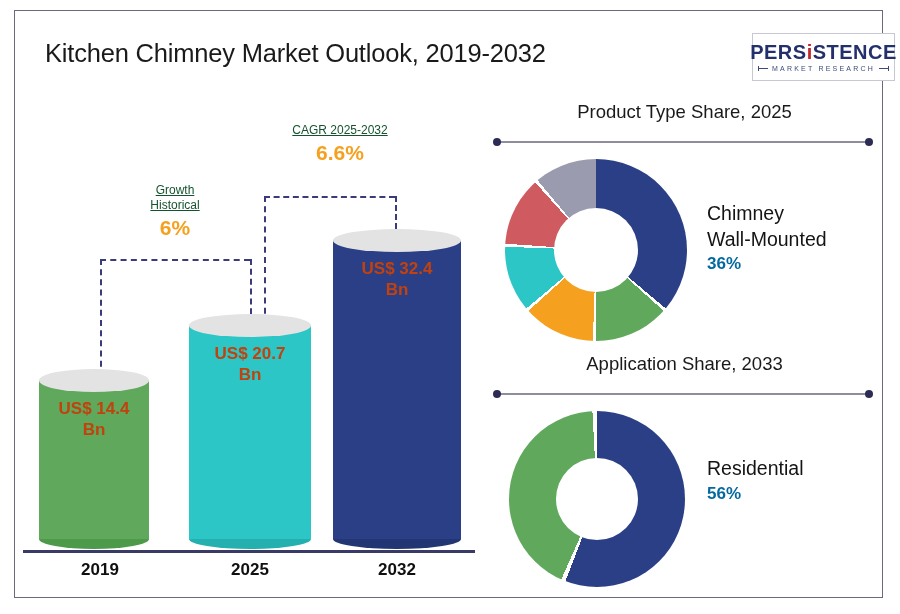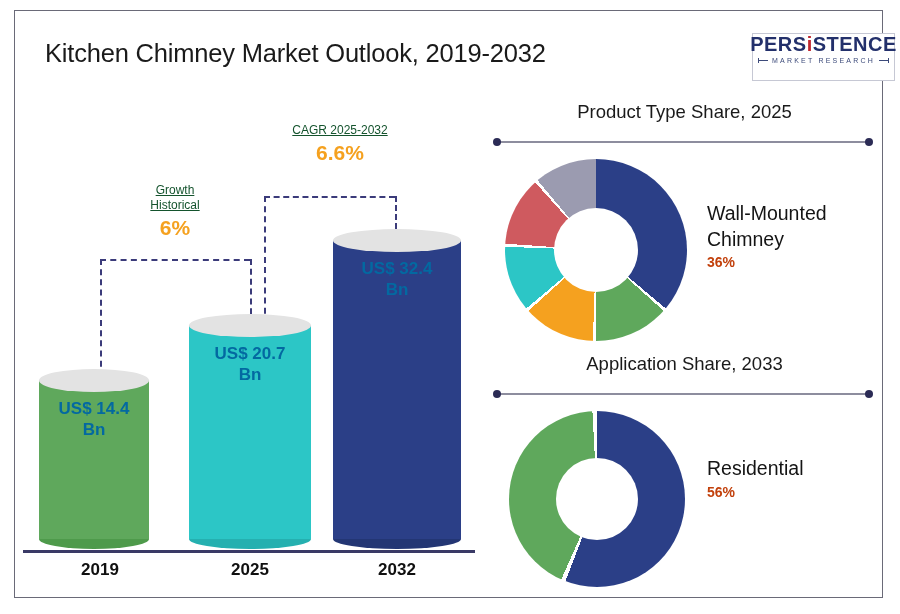--- a/index.html
+++ b/index.html
@@ -20,21 +20,21 @@
   #title{
     position:absolute;left:30px;top:28px;
     font-size:25.5px;color:#1a1a1a;letter-spacing:-0.2px;
     white-space:nowrap;
   }
   #logo{
     position:absolute;left:737px;top:22px;
     width:143px;height:48px;
     border:1px solid #c6c8d4;
     background:#fff;box-sizing:border-box;
-    display:flex;flex-direction:column;align-items:center;
+    display:flex;flex-direction:column;align-items:center;justify-content:center;
   }
   #logo-word{
     font-size:20px;font-weight:bold;color:#23306b;
     letter-spacing:0.5px;line-height:1;
   }
   #logo-word .dot-i{color:#c0262e;}
   #logo-sub-wrap{display:flex;align-items:center;gap:4px;margin-top:3px;}
   #logo-sub{
     font-size:7px;color:#3c4a7a;letter-spacing:2.2px;line-height:1;
   }
@@ -51,21 +51,21 @@
   }
   .cyl .cap{
     position:absolute;left:0;right:0;top:0;height:23px;
     background:#e3e3e3;border-radius:50%;
   }
   .cyl .bottom{
     position:absolute;left:0;right:0;bottom:-10px;height:20px;border-radius:50%;
   }
   .bar-label{
     position:absolute;left:0;right:0;top:30px;
-    text-align:center;color:#0369a1;font-weight:bold;
+    text-align:center;color:#c2410c;font-weight:bold;
     font-size:17px;line-height:1.22;
   }
   .year{
     position:absolute;text-align:center;
     font-size:17px;font-weight:bold;color:#101010;
   }
   #baseline{
     position:absolute;left:8px;top:539px;width:452px;height:3px;
     background:#3a3a66;
   }
@@ -93,21 +93,21 @@
   }
   .rule:before{left:-2px;}
   .rule:after{right:-2px;}
 
   .donut{position:absolute;border-radius:50%;}
   .donut .hole{
     position:absolute;border-radius:50%;background:#ffffff;
   }
   .legend{position:absolute;}
   .legend .name{font-size:19.5px;color:#141414;line-height:1.32;}
-  .legend .pct{font-size:14px;font-weight:bold;color:#c2410c;margin-top:2px;}
+  .legend .pct{font-size:17px;font-weight:bold;color:#0369a1;margin-top:2px;}
 </style>
 </head>
 <body>
 
 <div id="frame">
 
   <div id="title">Kitchen Chimney Market Outlook, 2019-2032</div>
 
   <div id="logo">
     <div id="logo-word"><span>PERS</span><span class="dot-i">i</span><span>STENCE</span></div>
@@ -194,22 +194,22 @@
                   #ffffff 228deg 230deg,
                   #2cc6c6 230deg 272deg,
                   #ffffff 272deg 274deg,
                   #cf5a5f 274deg 318deg,
                   #ffffff 318deg 320deg,
                   #9b9bb0 320deg 360deg);">
       <div class="hole" style="left:49px;top:49px;width:84px;height:84px;"></div>
     </div>
 
     <div class="legend" style="left:222px;top:190px;width:175px;">
+      <div class="name">Chimney</div>
       <div class="name">Wall-Mounted</div>
-      <div class="name">Chimney</div>
       <div class="pct">36%</div>
     </div>
 
     <div class="sec-head" style="top:342px;">Application Share, 2033</div>
     <div class="rule" style="left:10px;top:382px;width:376px;"></div>
 
     <div class="donut" style="left:24px;top:400px;width:176px;height:176px;
                 background:conic-gradient(
                   #2b3f87 0deg 201deg,
                   #ffffff 201deg 204deg,

